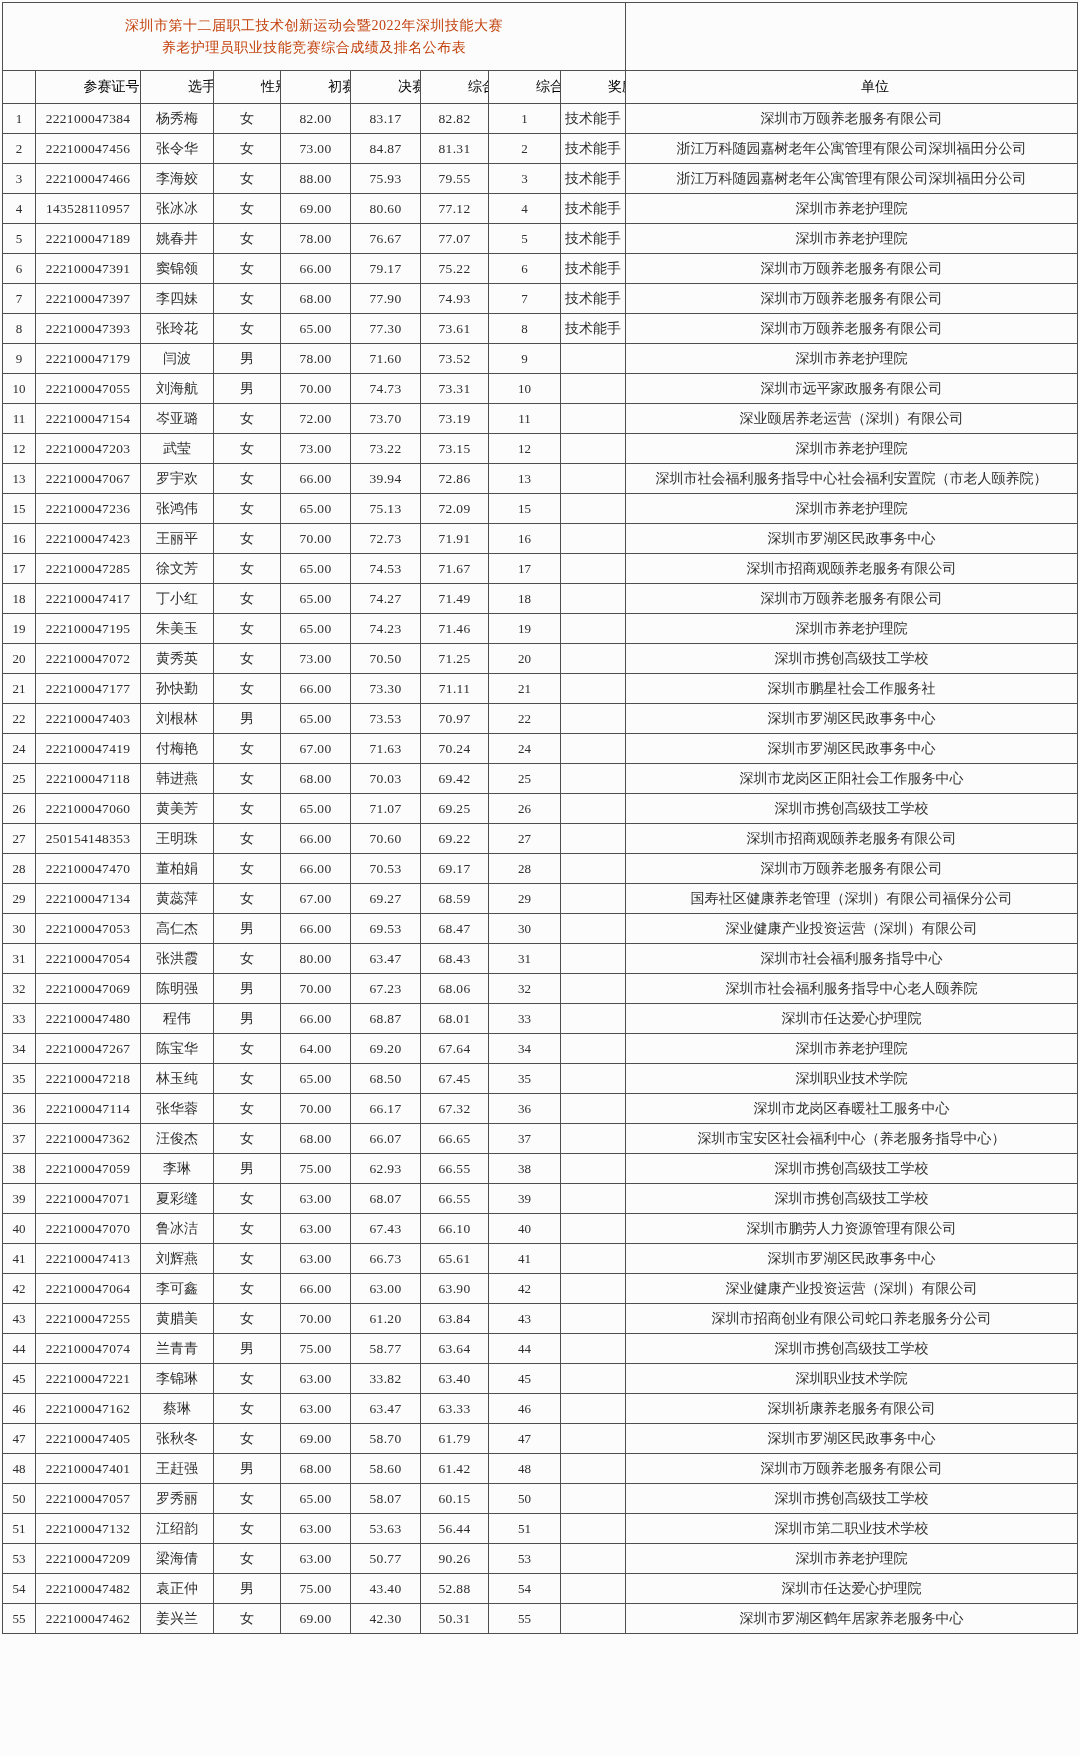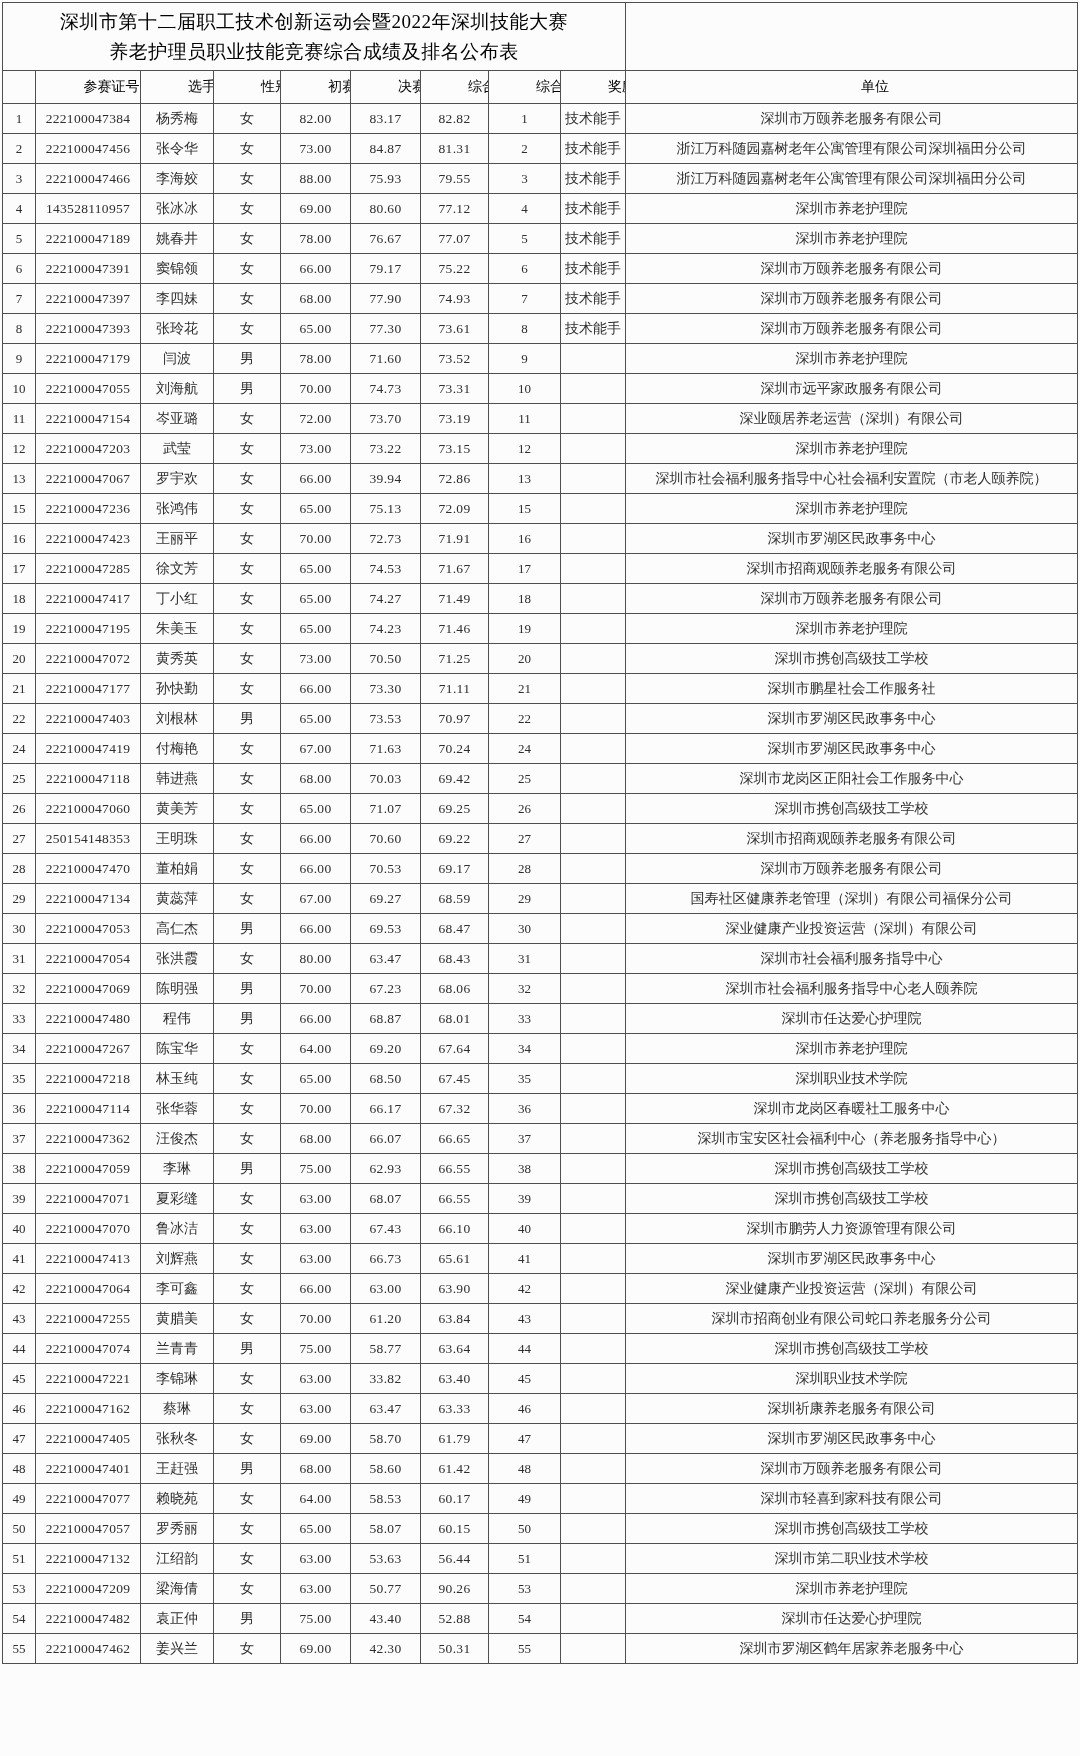--- a/index.html
+++ b/index.html
@@ -37,22 +37,22 @@
   col.c3 { width: 67px; }
   col.c4 { width: 70px; }
   col.c5 { width: 70px; }
   col.c6 { width: 68px; }
   col.c7 { width: 72px; }
   col.c8 { width: 65px; }
   
   tr.title-row { height: 68px; }
   td.title-cell {
     font-weight: bold;
-    font-size: 19px;
-    color: #000000;
+    font-size: 14px;
+    color: #c2410c;
     line-height: 1.55;
     letter-spacing: 0.5px;
   }
   tr.header-row { height: 33px; }
   tr.header-row th { font-size: 14px; color: #000000; padding-left: 47px; }
   tbody tr { height: 30px; }
   tbody td { font-size: 14px; }
   tbody td.num { font-size: 13.5px; letter-spacing: 0.3px; }
   tbody td.idx { font-size: 13px; }
 </style>
@@ -641,32 +641,20 @@
     <td>王赶强</td>
     <td>男</td>
     <td class="num">68.00</td>
     <td class="num">58.60</td>
     <td class="num">61.42</td>
     <td class="idx">48</td>
     <td></td>
     <td>深圳市万颐养老服务有限公司</td>
   </tr>
         <tr>
-    <td class="idx">49</td>
-    <td class="num">222100047077</td>
-    <td>赖晓苑</td>
-    <td>女</td>
-    <td class="num">64.00</td>
-    <td class="num">58.53</td>
-    <td class="num">60.17</td>
-    <td class="idx">49</td>
-    <td></td>
-    <td>深圳市轻喜到家科技有限公司</td>
-  </tr>
-        <tr>
     <td class="idx">50</td>
     <td class="num">222100047057</td>
     <td>罗秀丽</td>
     <td>女</td>
     <td class="num">65.00</td>
     <td class="num">58.07</td>
     <td class="num">60.15</td>
     <td class="idx">50</td>
     <td></td>
     <td>深圳市携创高级技工学校</td>

